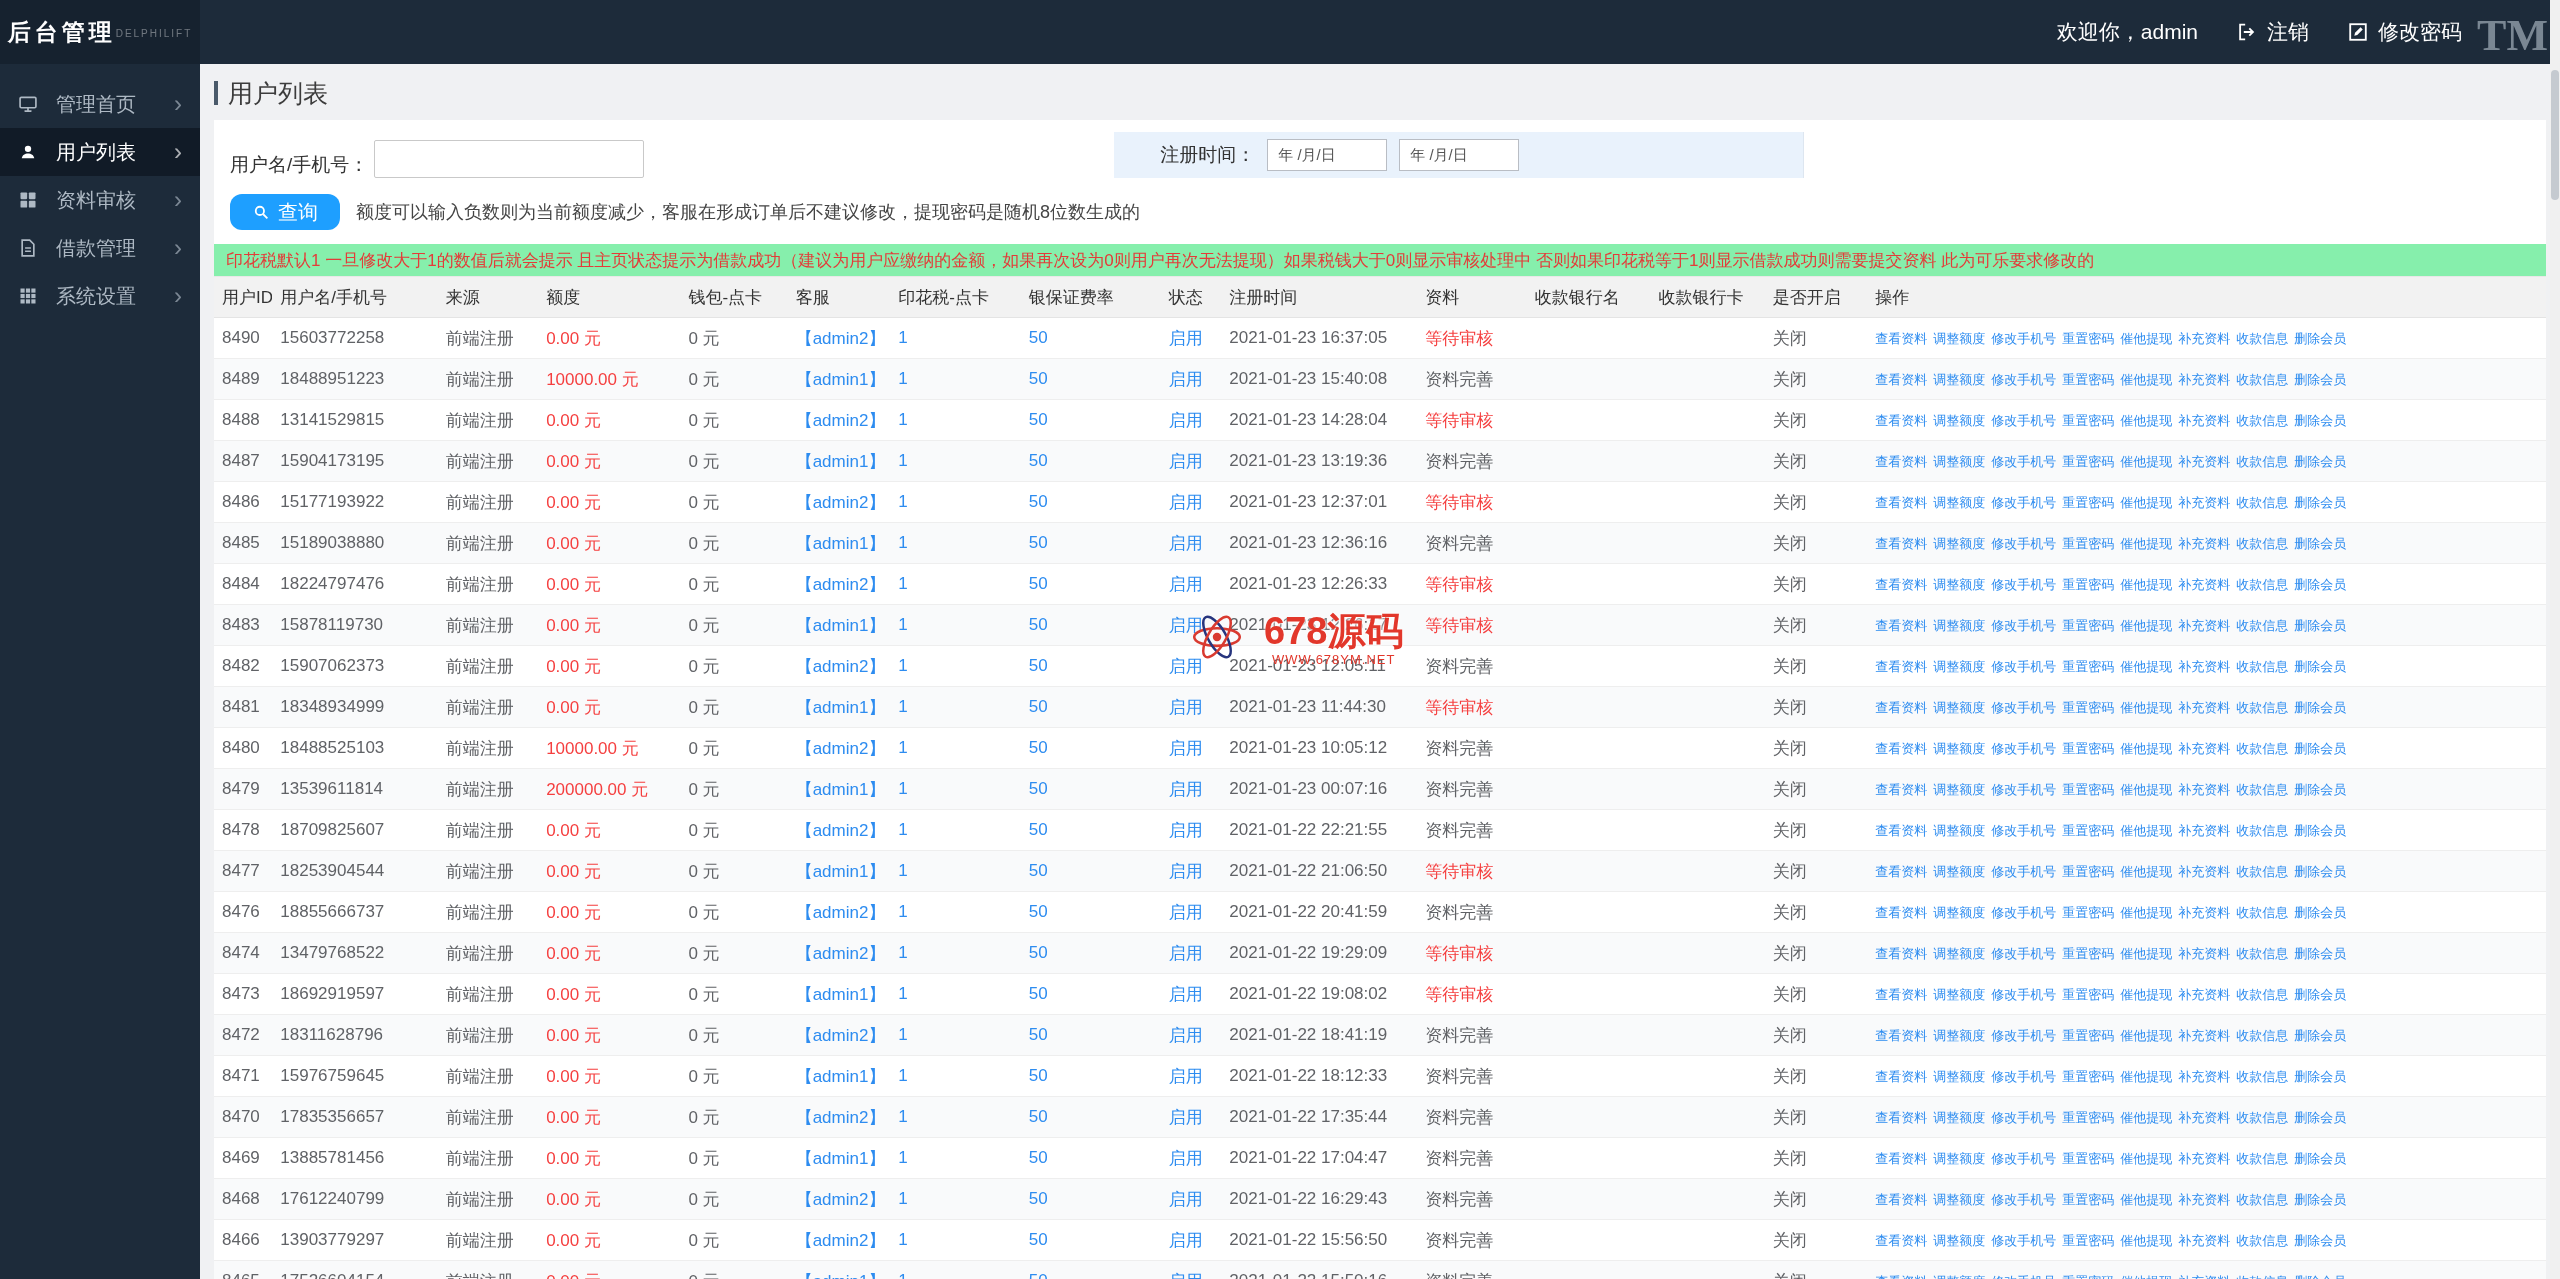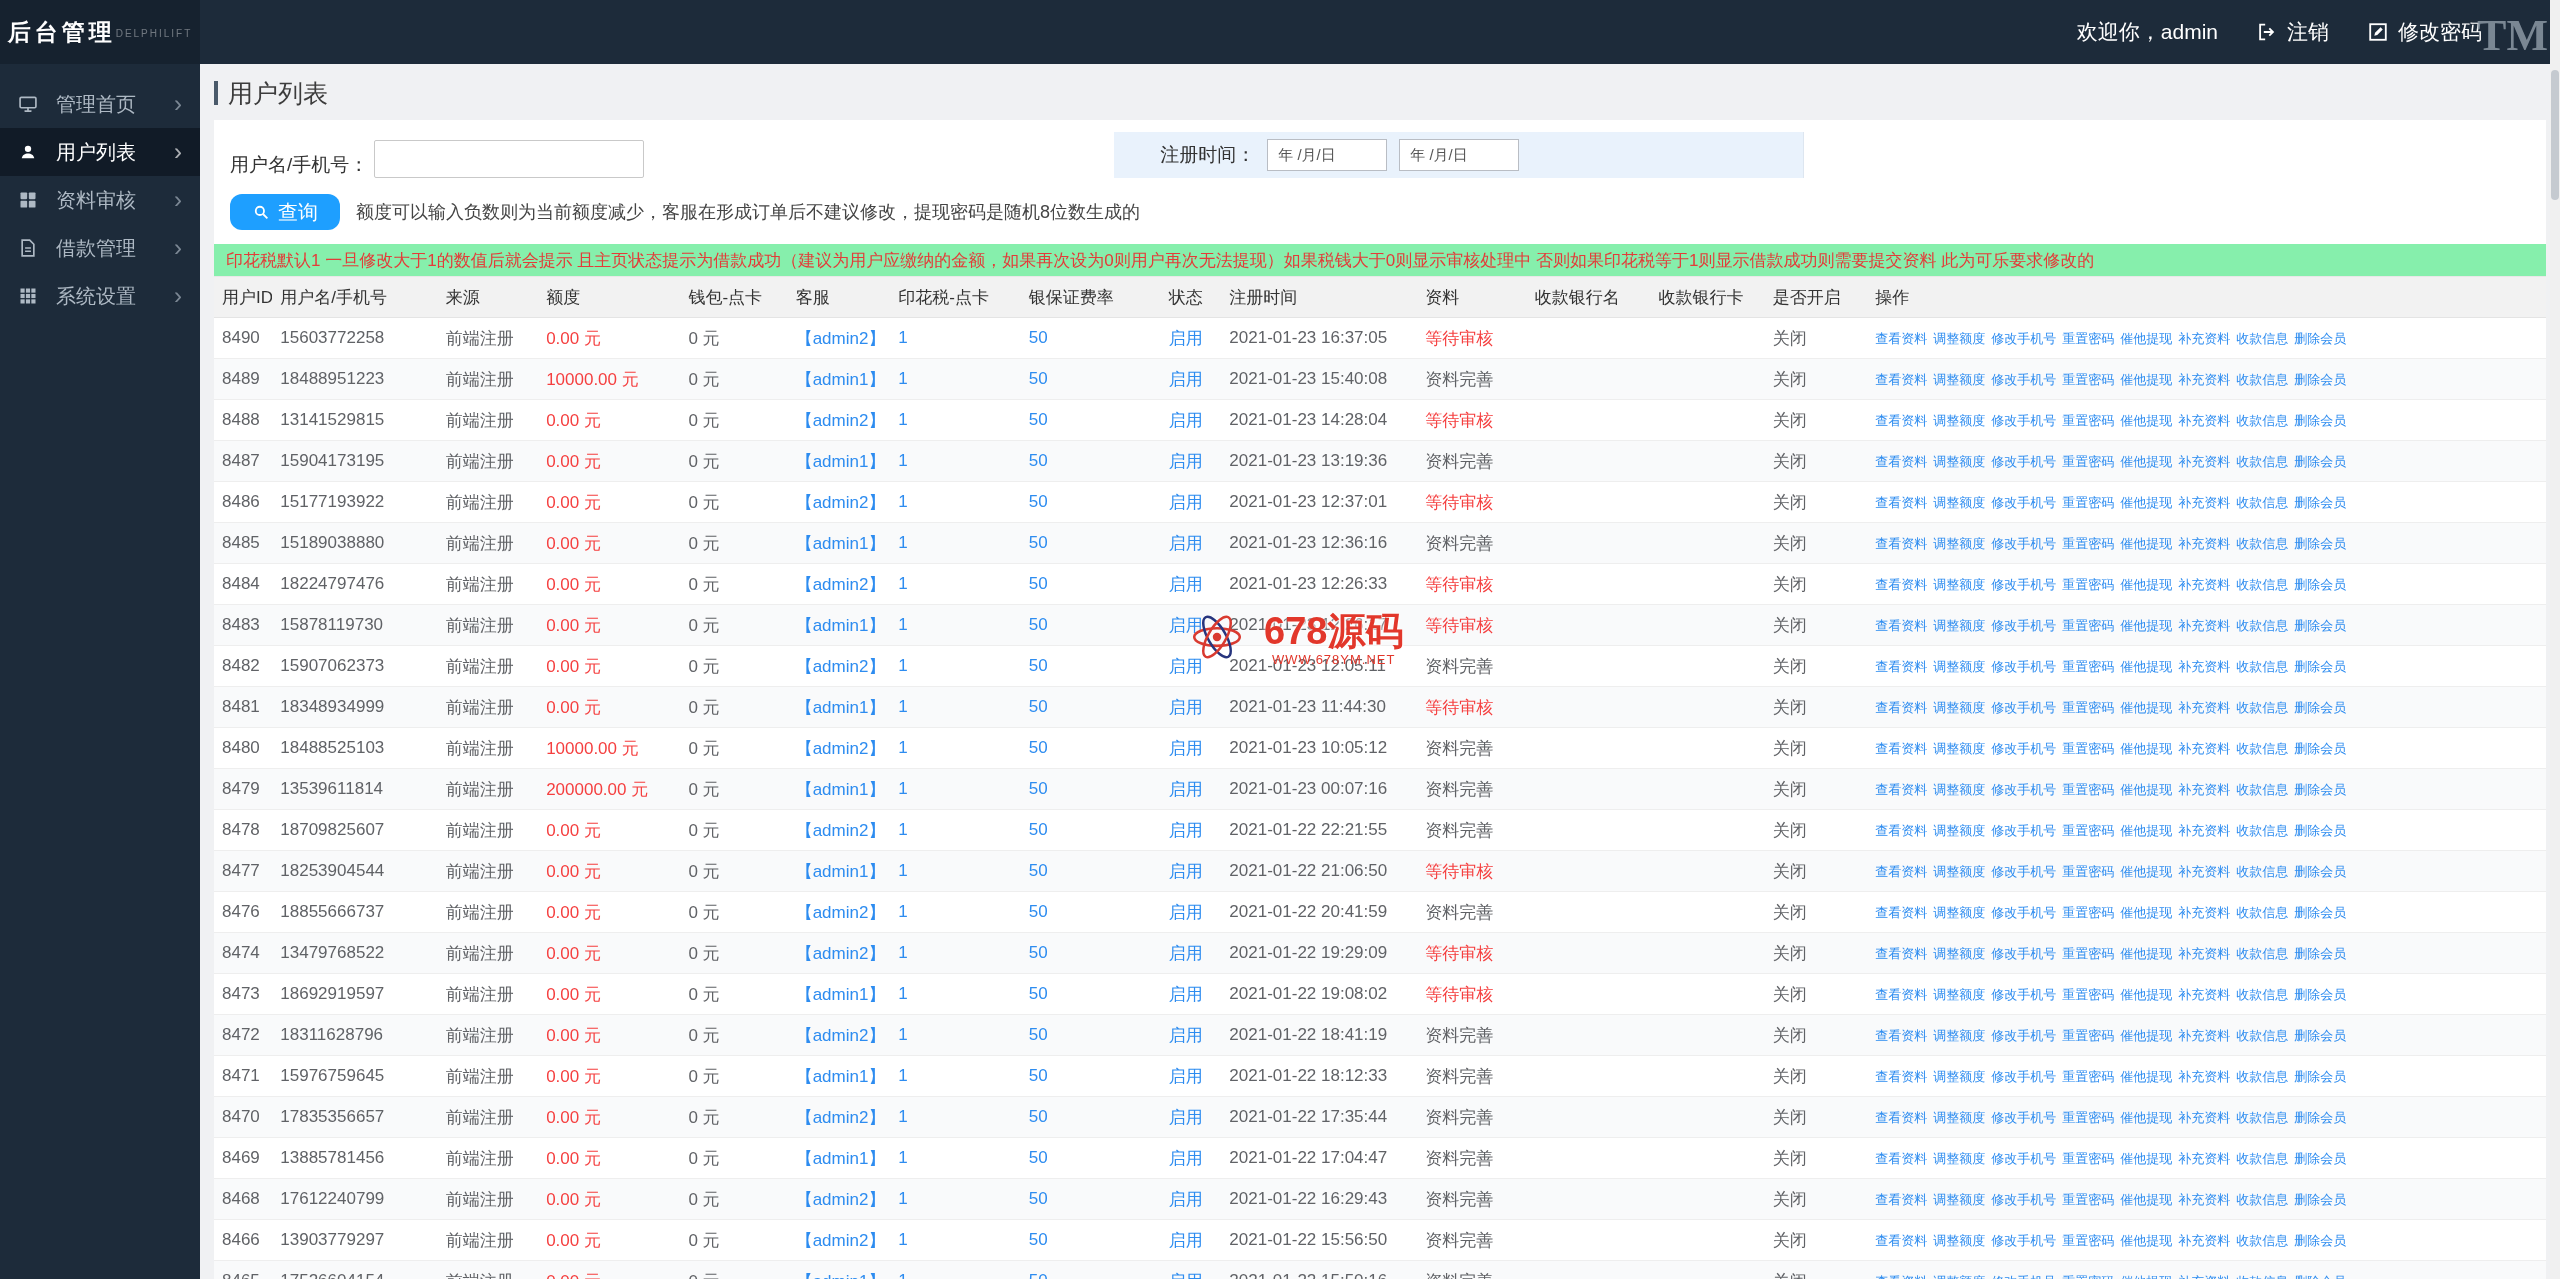--- a/index.html
+++ b/index.html
@@ -7,21 +7,21 @@
     font-family:"Liberation Sans","DejaVu Sans",sans-serif;color:#333}
 
   
   .topbar{position:fixed;top:0;left:0;width:2560px;height:64px;background:#1d2b3a;
     display:flex;align-items:center;z-index:50}
   .logo{width:200px;height:64px;background:#16222f;display:flex;flex-direction:row;
     align-items:center;justify-content:center}
   .logo-title{color:#fff;font-size:23px;font-weight:bold;letter-spacing:4px}
   .logo-sub{color:rgba(255,255,255,.38);font-size:10px;letter-spacing:2px;margin-top:3px}
   .topbar-right{margin-left:auto;display:flex;align-items:center;gap:38px;
-    padding-right:78px;color:#fff;font-size:21px}
+    padding-right:98px;color:#fff;font-size:21px}
   .top-item{display:flex;align-items:center;gap:9px;cursor:pointer}
   .top-ico svg{width:22px;height:22px;display:block}
   .tm{position:absolute;top:10px;right:12px;font-size:44px;font-weight:bold;
     font-family:"Liberation Serif",serif;color:#8b98a4;opacity:.85;z-index:60;pointer-events:none}
 
   
   .sidebar{position:fixed;top:64px;left:0;bottom:0;width:200px;background:#1d2b3a;
     padding-top:16px;z-index:40}
   .side-item{height:48px;display:flex;align-items:center;padding:0 18px;
     color:#aeb9c4;font-size:20px;cursor:pointer}

